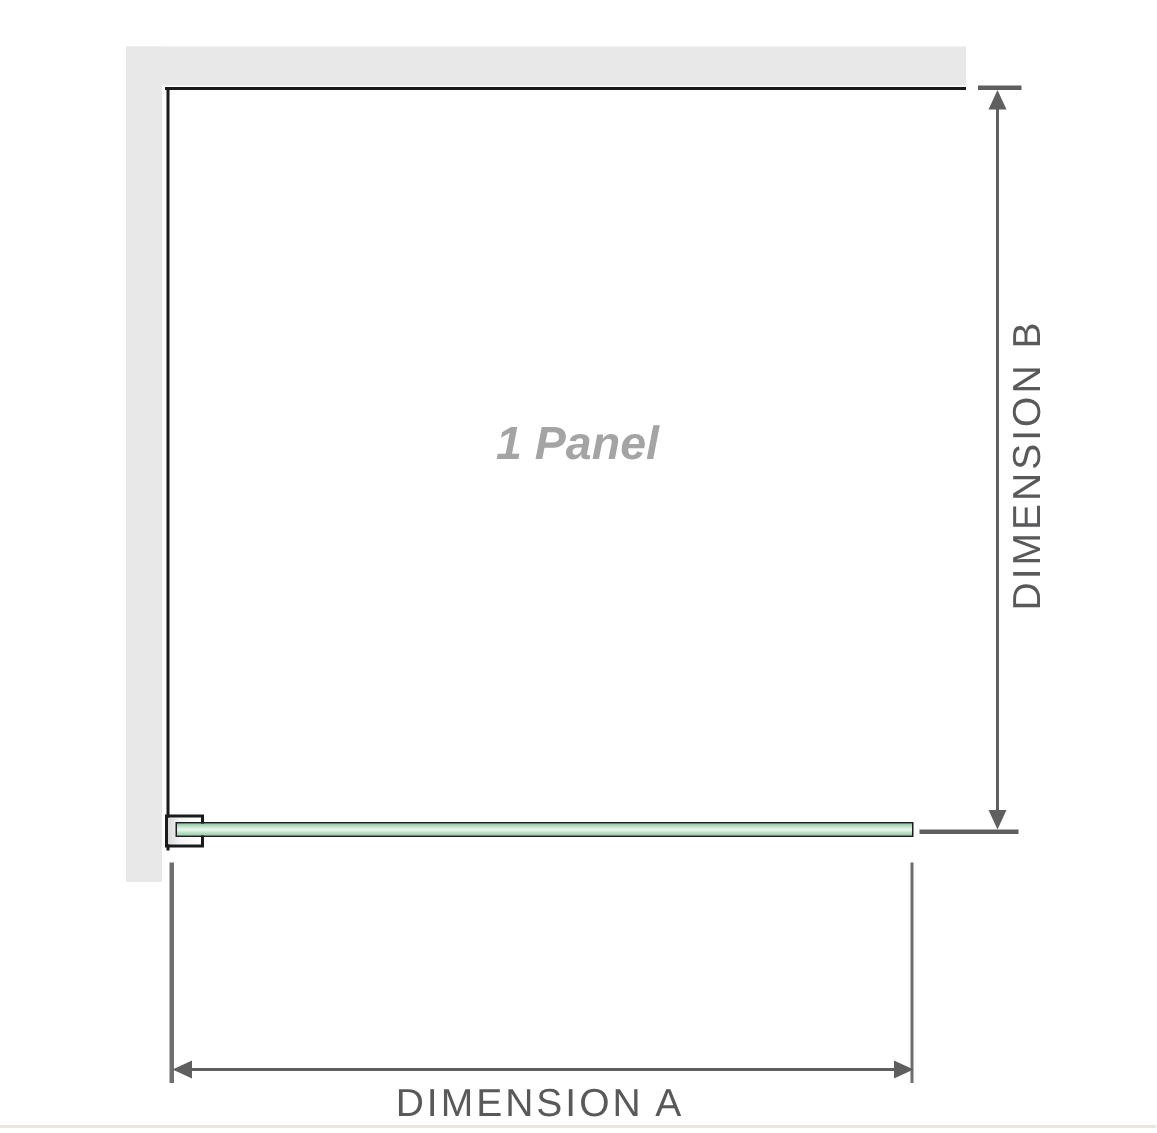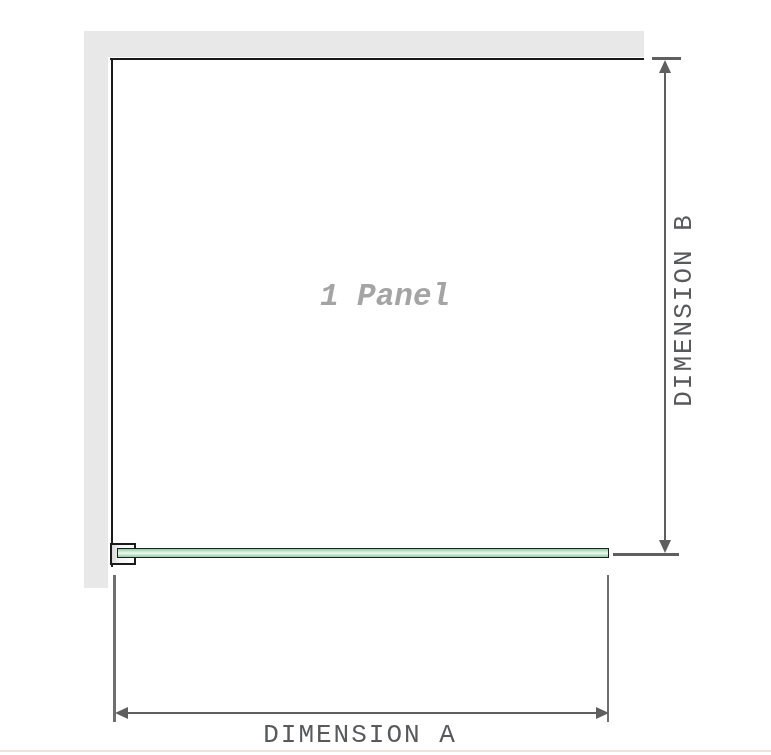--- a/index.html
+++ b/index.html
@@ -2,21 +2,21 @@
 <html><head>
 <meta charset="utf-8">
 <style>
   html, body { margin: 0; padding: 0; background: #ffffff; }
   #canvas {
     position: relative;
     width: 771px;
     height: 755px;
     background: #ffffff;
     overflow: hidden;
-    font-family: Liberation Mono, monospace;
+    font-family: Liberation Sans, sans-serif;
   }
   .abs { position: absolute; }
 
   
   .wall { background: #e8e8e8; }
   #wall-top  { left: 84px;  top: 31px;  width: 560px; height: 26px; }
   #wall-left { left: 84px;  top: 31px;  width: 24px;  height: 557px; }
 
   
   .outline { background: #1b1b1b; }

